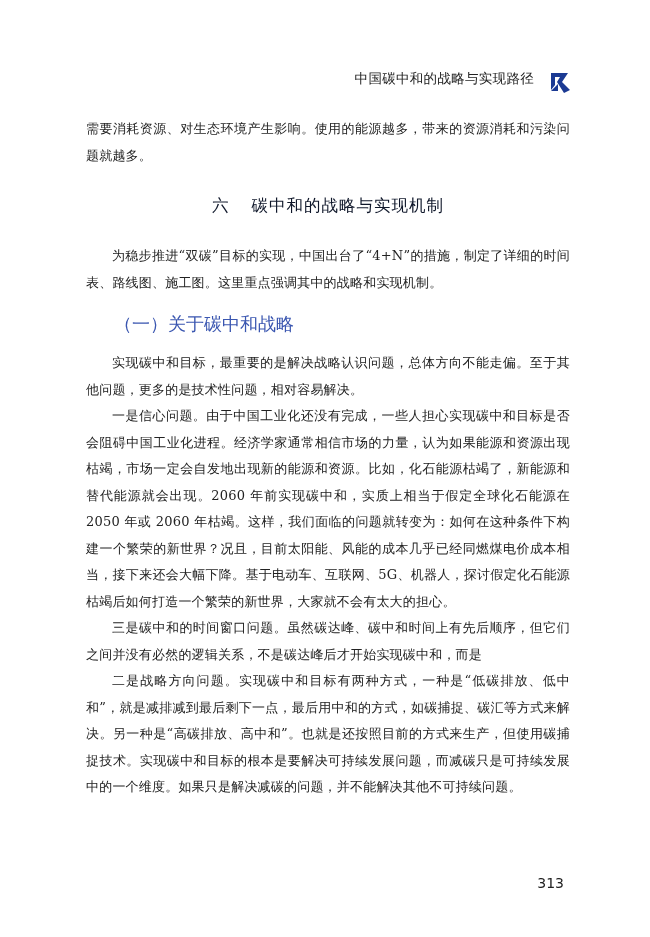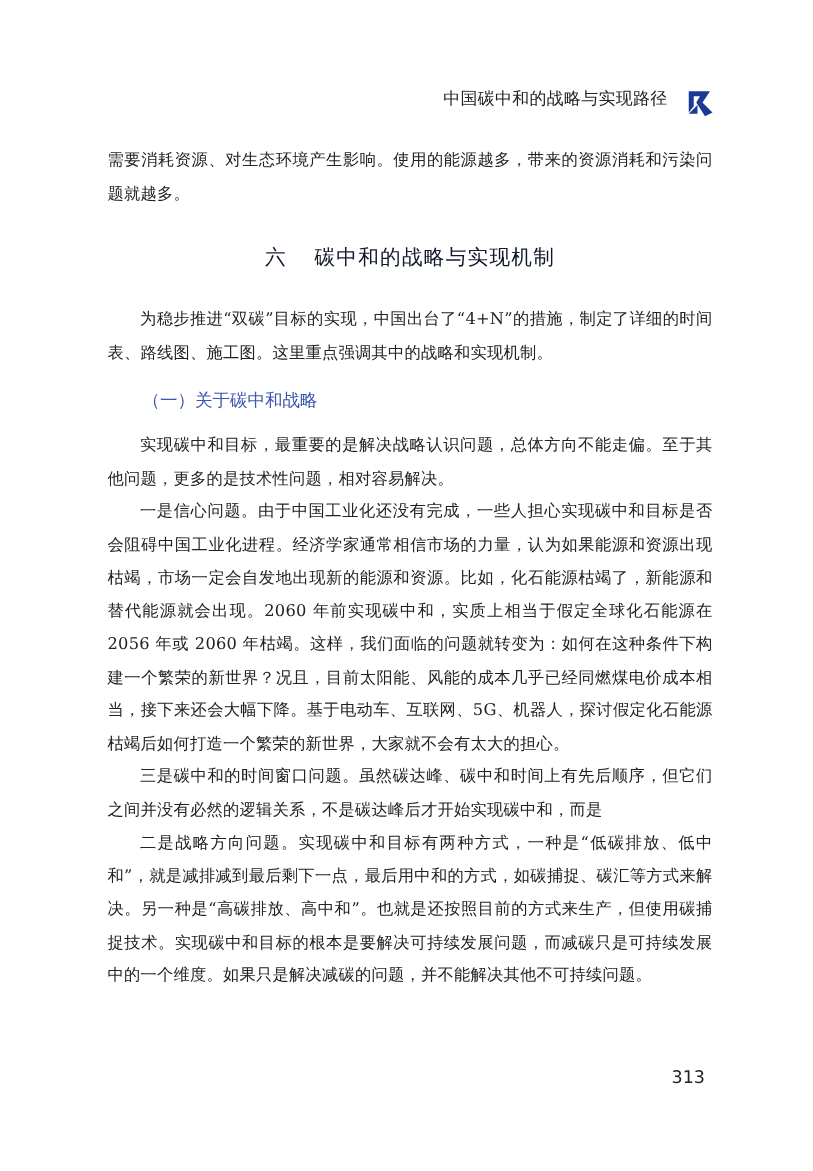--- a/index.html
+++ b/index.html
@@ -6,22 +6,22 @@
     body { width: 650px; height: 937px; position: relative; overflow: hidden;
       font-family: "DejaVu Serif", "Liberation Serif", serif; color: #222; }
     .header { position: absolute; top: 70px; right: 76px; display: flex; align-items: flex-start; }
     .header-title { font-family: "DejaVu Sans", "Liberation Sans", sans-serif; font-size: 13.5px; color: #222; margin-right: 14px; letter-spacing: 0.3px; }
     .header-logo { width: 26px; height: 24px; }
     .content { position: absolute; left: 86px; top: 116px; width: 484px; }
     p { margin: 0; font-size: 13px; line-height: 26.5px; text-align: justify; letter-spacing: 0.2px; }
     p.indent { text-indent: 2em; }
     .section-title { text-align: center; color: #0f172a; font-size: 16.5px; font-weight: normal; margin: 26px 0 26px 0; letter-spacing: 1px; }
     .section-title .num { margin-right: 22px; }
-    .sub-title { font-family: "DejaVu Sans", "Liberation Sans", sans-serif; color: #3a56b0; font-size: 14px; margin: 16px 0 14px 28px; }
-    .page-number { position: absolute; top: 854px; right: 86px; font-family: "DejaVu Sans", "Liberation Sans", sans-serif; font-size: 14px; color: #222; }
+    .sub-title { font-family: "DejaVu Sans", "Liberation Sans", sans-serif; color: #3a56b0; font-size: 18px; margin: 16px 0 14px 28px; }
+    .page-number { position: absolute; top: 875px; right: 86px; font-family: "DejaVu Sans", "Liberation Sans", sans-serif; font-size: 14px; color: #222; }
   </style>
 </head>
 <body>
 
 <div class="header">
   <span class="header-title">中国碳中和的战略与实现路径</span>
   <svg class="header-logo" viewBox="0 0 26 24">
     <path d="M3 3 H20 L14 12 L22 20 L16 23 L9 12 L12 7 H7 V15 L3 20 Z" fill="#1b3a93"></path>
     <path d="M3 21 L10 14 L10 21 Z" fill="#1b3a93"></path>
   </svg>
@@ -32,18 +32,18 @@
 
   <div class="section-title">
     <span class="num">六</span><span>碳中和的战略与实现机制</span>
   </div>
 
   <p class="indent">为稳步推进“双碳”目标的实现，中国出台了“4+N”的措施，制定了详细的时间表、路线图、施工图。这里重点强调其中的战略和实现机制。</p>
 
   <div class="sub-title">（一）关于碳中和战略</div>
 
   <p class="indent">实现碳中和目标，最重要的是解决战略认识问题，总体方向不能走偏。至于其他问题，更多的是技术性问题，相对容易解决。</p>
-  <p class="indent">一是信心问题。由于中国工业化还没有完成，一些人担心实现碳中和目标是否会阻碍中国工业化进程。经济学家通常相信市场的力量，认为如果能源和资源出现枯竭，市场一定会自发地出现新的能源和资源。比如，化石能源枯竭了，新能源和替代能源就会出现。2060 年前实现碳中和，实质上相当于假定全球化石能源在 2056 年或 2060 年枯竭。这样，我们面临的问题就转变为：如何在这种条件下构建一个繁荣的新世界？况且，目前太阳能、风能的成本几乎已经同燃煤电价成本相当，接下来还会大幅下降。基于电动车、互联网、5G、机器人，探讨假定化石能源枯竭后如何打造一个繁荣的新世界，大家就不会有太大的担心。</p>
+  <p class="indent">一是信心问题。由于中国工业化还没有完成，一些人担心实现碳中和目标是否会阻碍中国工业化进程。经济学家通常相信市场的力量，认为如果能源和资源出现枯竭，市场一定会自发地出现新的能源和资源。比如，化石能源枯竭了，新能源和替代能源就会出现。2060 年前实现碳中和，实质上相当于假定全球化石能源在 2050 年或 2060 年枯竭。这样，我们面临的问题就转变为：如何在这种条件下构建一个繁荣的新世界？况且，目前太阳能、风能的成本几乎已经同燃煤电价成本相当，接下来还会大幅下降。基于电动车、互联网、5G、机器人，探讨假定化石能源枯竭后如何打造一个繁荣的新世界，大家就不会有太大的担心。</p>
   <p class="indent">三是碳中和的时间窗口问题。虽然碳达峰、碳中和时间上有先后顺序，但它们之间并没有必然的逻辑关系，不是碳达峰后才开始实现碳中和，而是</p>
   <p class="indent">二是战略方向问题。实现碳中和目标有两种方式，一种是“低碳排放、低中和”，就是减排减到最后剩下一点，最后用中和的方式，如碳捕捉、碳汇等方式来解决。另一种是“高碳排放、高中和”。也就是还按照目前的方式来生产，但使用碳捕捉技术。实现碳中和目标的根本是要解决可持续发展问题，而减碳只是可持续发展中的一个维度。如果只是解决减碳的问题，并不能解决其他不可持续问题。</p>
 </div>
 
 <div class="page-number">313</div>
 
 </body></html>

